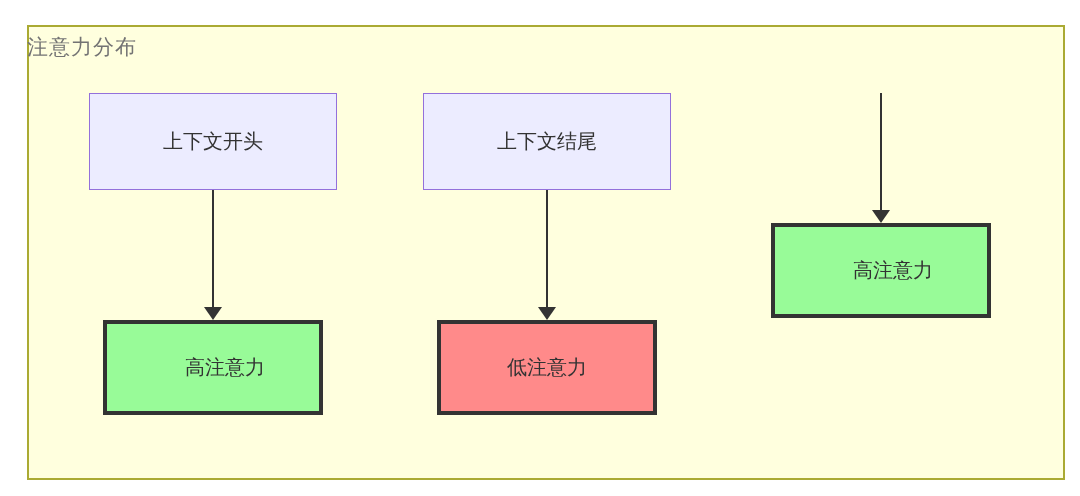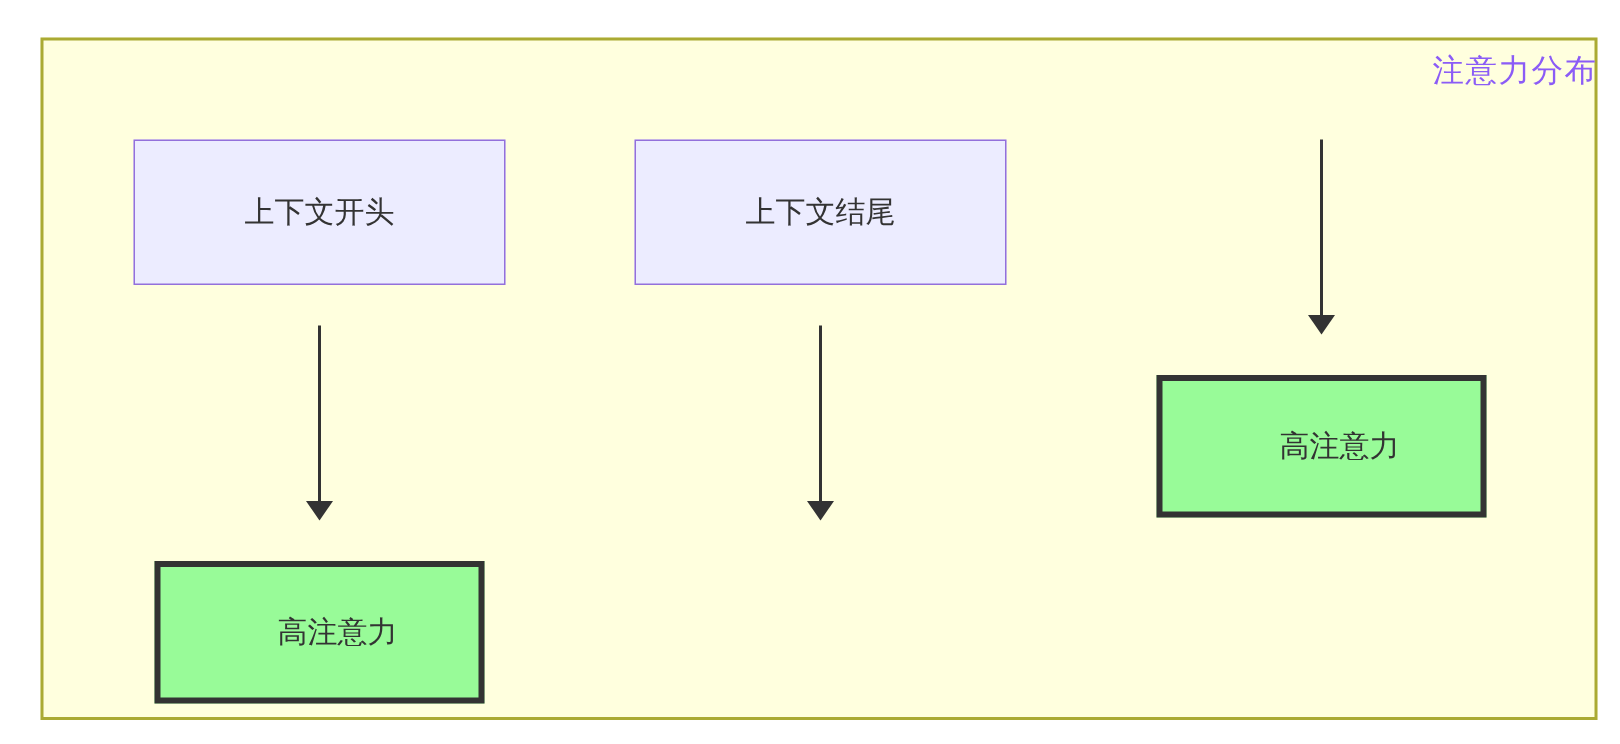--- a/index.html
+++ b/index.html
@@ -23,34 +23,33 @@
     height: 455px;
     box-sizing: border-box;
     background: #FFFFDE;
     border: 2px solid #AAAA33;
   }
   .diagram-title {
     position: absolute;
     left: 27px;
     top: 33px;
     width: 1038px;
-    text-align: right;
+    text-align: left;
     font-size: 21px;
     font-weight: 500;
-    color: #8b5cf6;
+    color: #737373;
     letter-spacing: 1px;
   }
   .flow-col {
     position: absolute;
     top: 93px;
     width: 248px;
     display: flex;
     flex-direction: column;
     align-items: center;
-    gap: 27px;
   }
   .col-0 { left: 89px; }
   .col-1 { left: 423px; }
   .col-2 { left: 757px; }
   .src-box {
     box-sizing: border-box;
     width: 248px;
     height: 97px;
     background: #ECECFF;
     border: 1.5px solid #9370DB;
@@ -115,20 +114,23 @@
   </div>
 
   <div class="flow-col col-1">
     <div class="src-box">
       <span>上下文结尾</span>
     </div>
     <div class="arrow">
       <div class="arrow-line"></div>
       <div class="arrow-head"></div>
     </div>
+    <div class="res-box res-low">
+      <span>低注意力</span>
+    </div>
   </div>
 
   <div class="flow-col col-2">
     <div class="arrow">
       <div class="arrow-line"></div>
       <div class="arrow-head"></div>
     </div>
     <div class="res-box res-high">
       <span>高注意力</span>
     </div>

